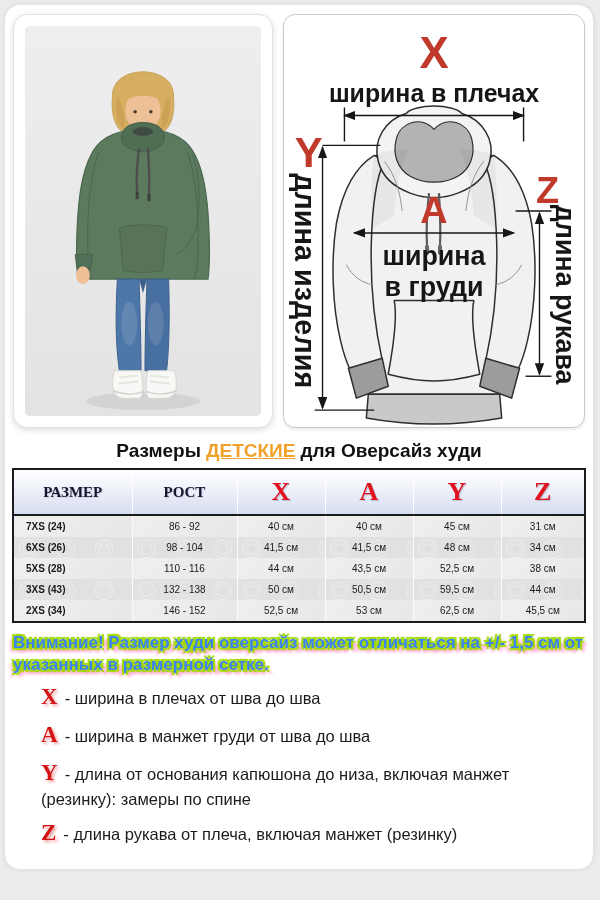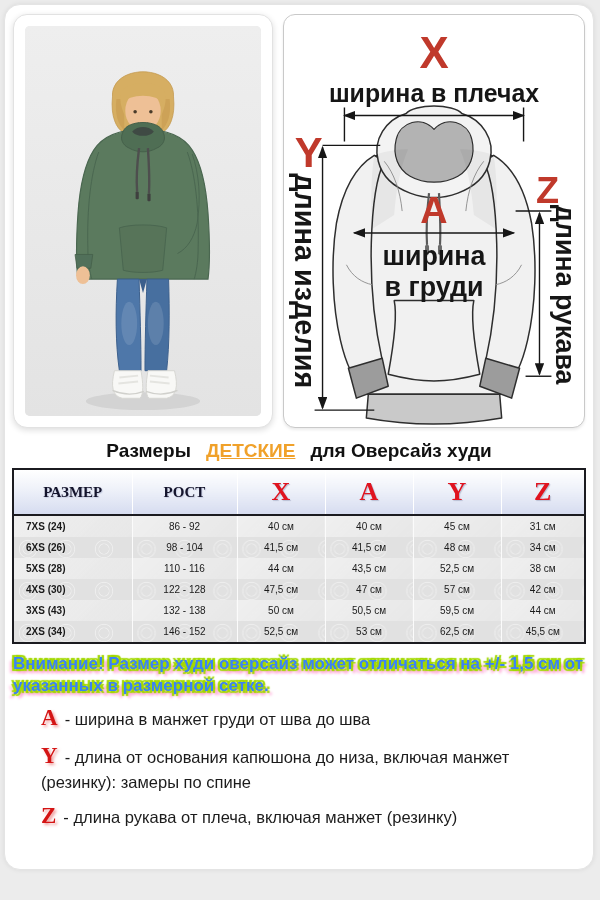--- a/index.html
+++ b/index.html
@@ -38,21 +38,21 @@
   }
   .diagram-card svg{display:block;width:100%;height:100%;}
   .dim-letter{font-family:"Liberation Sans",sans-serif;font-weight:bold;fill:#c0392b;}
   .dim-label{font-family:"Liberation Sans",sans-serif;font-weight:bold;fill:#161616;}
   .dim-line{stroke:#161616;stroke-width:1.4;fill:none;}
   
   .size-title{
     margin:10px 0 6px 0;text-align:center;
     font-size:19px;font-weight:bold;color:#111;
   }
-  .size-title .hl{color:#f0a12a;text-decoration:underline;margin:0 15px;}
+  .size-title .hl{color:#f0a12a;text-decoration:underline;margin:0 5px;}
   
   table.sizes{
     width:516px;margin:0 auto;border-collapse:collapse;
     border:2px solid #1b1b20;table-layout:fixed;
   }
   table.sizes th{
     background:linear-gradient(#ffffff 0%,#eef1f9 45%,#d6dcf0 100%);
     border-right:1px solid #fff;border-bottom:2px solid #1b1b20;
     height:42px;vertical-align:middle;text-align:center;
     font-family:"Liberation Serif",serif;
@@ -269,28 +269,20 @@
       </tr>
       <tr>
         <td>5XS (28)</td>
           <td>110 - 116</td>
           <td>44 см</td>
           <td>43,5 см</td>
           <td>52,5 см</td>
           <td>38 см</td>
       </tr>
       <tr>
-        <td>4XS (30)</td>
-          <td>122 - 128</td>
-          <td>47,5 см</td>
-          <td>47 см</td>
-          <td>57 см</td>
-          <td>42 см</td>
-      </tr>
-      <tr>
         <td>3XS (43)</td>
           <td>132 - 138</td>
           <td>50 см</td>
           <td>50,5 см</td>
           <td>59,5 см</td>
           <td>44 см</td>
       </tr>
       <tr>
         <td>2XS (34)</td>
           <td>146 - 152</td>
@@ -298,18 +290,19 @@
           <td>53 см</td>
           <td>62,5 см</td>
           <td>45,5 см</td>
       </tr>
     </tbody>
   </table>
 
   <div class="warning">Внимание! Размер худи оверсайз может отличаться на +/- 1,5 см от указанных в размерной сетке.</div>
 
   <div class="legend">
+    <div class="legend-item"><span class="legend-letter">X</span><span>- ширина в плечах от шва до шва</span></div>
     <div class="legend-item"><span class="legend-letter">A</span><span>- ширина в манжет груди от шва до шва</span></div>
     <div class="legend-item"><span class="legend-letter">Y</span><span>- длина от основания капюшона до низа, включая манжет (резинку): замеры по спине</span></div>
     <div class="legend-item"><span class="legend-letter">Z</span><span>- длина рукава от плеча, включая манжет (резинку)</span></div>
   </div>
 
 </div>
 
 </body></html>

